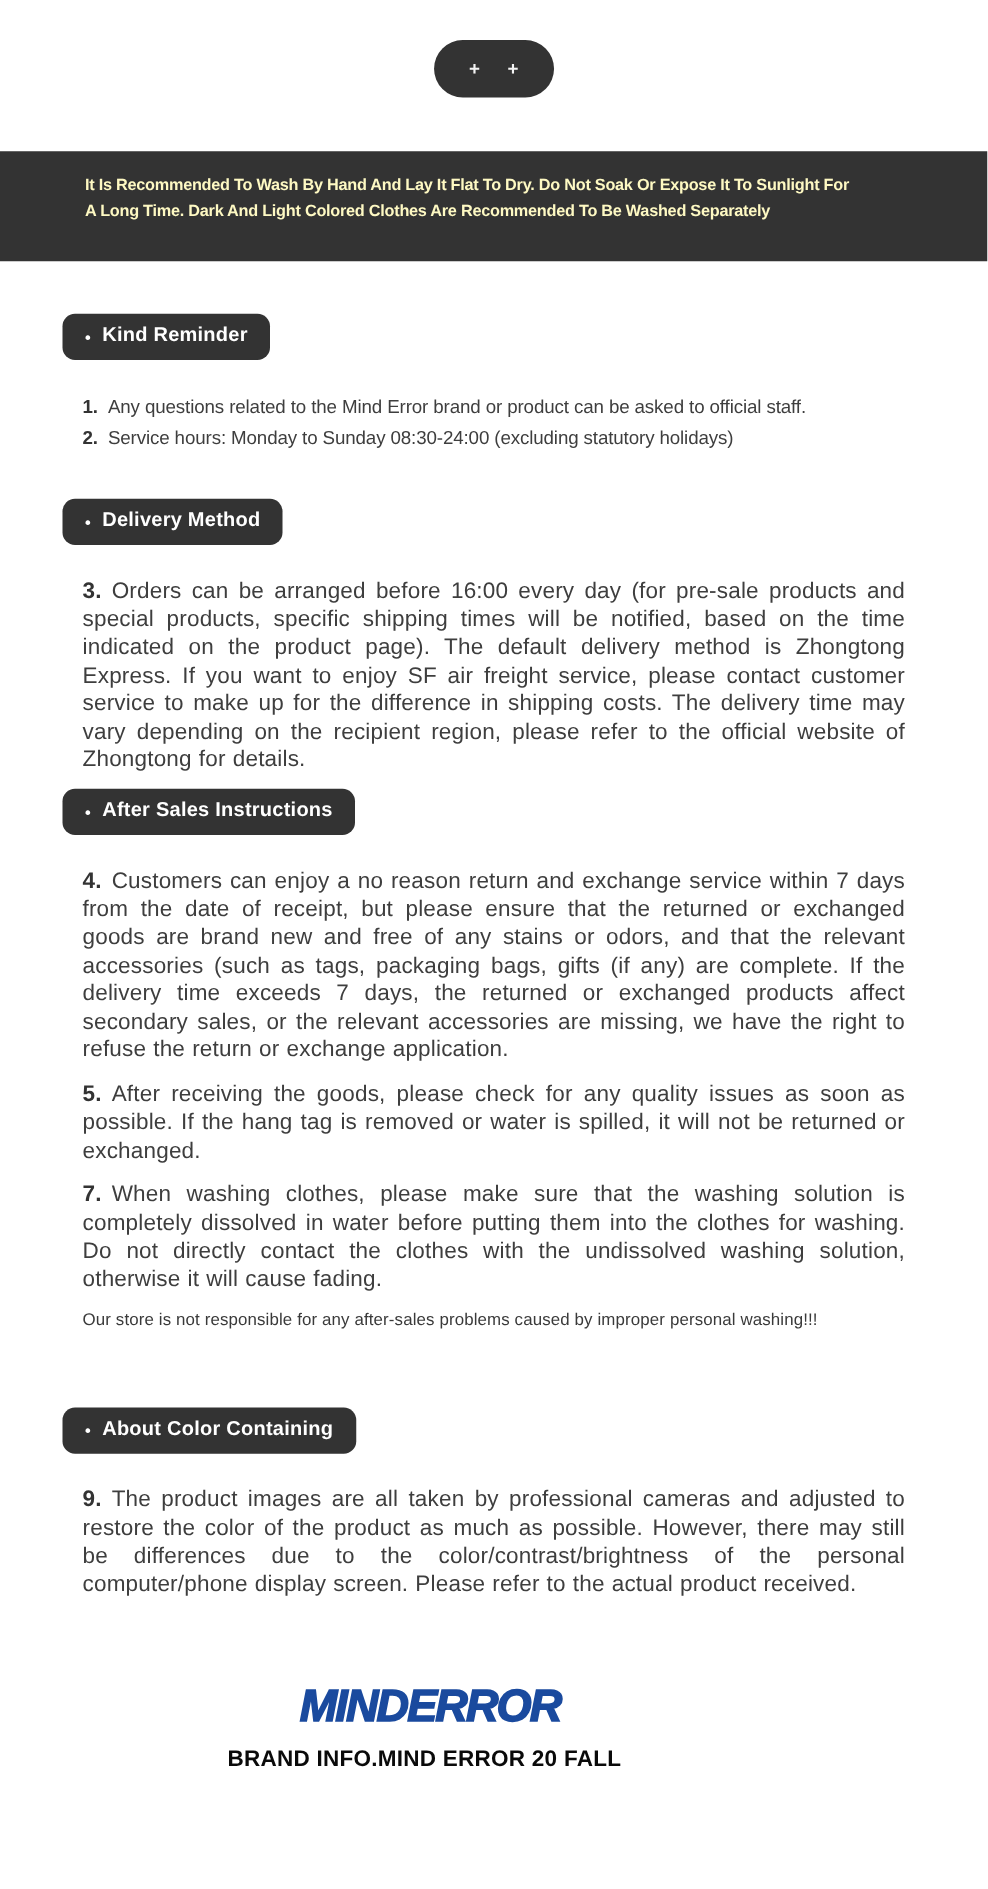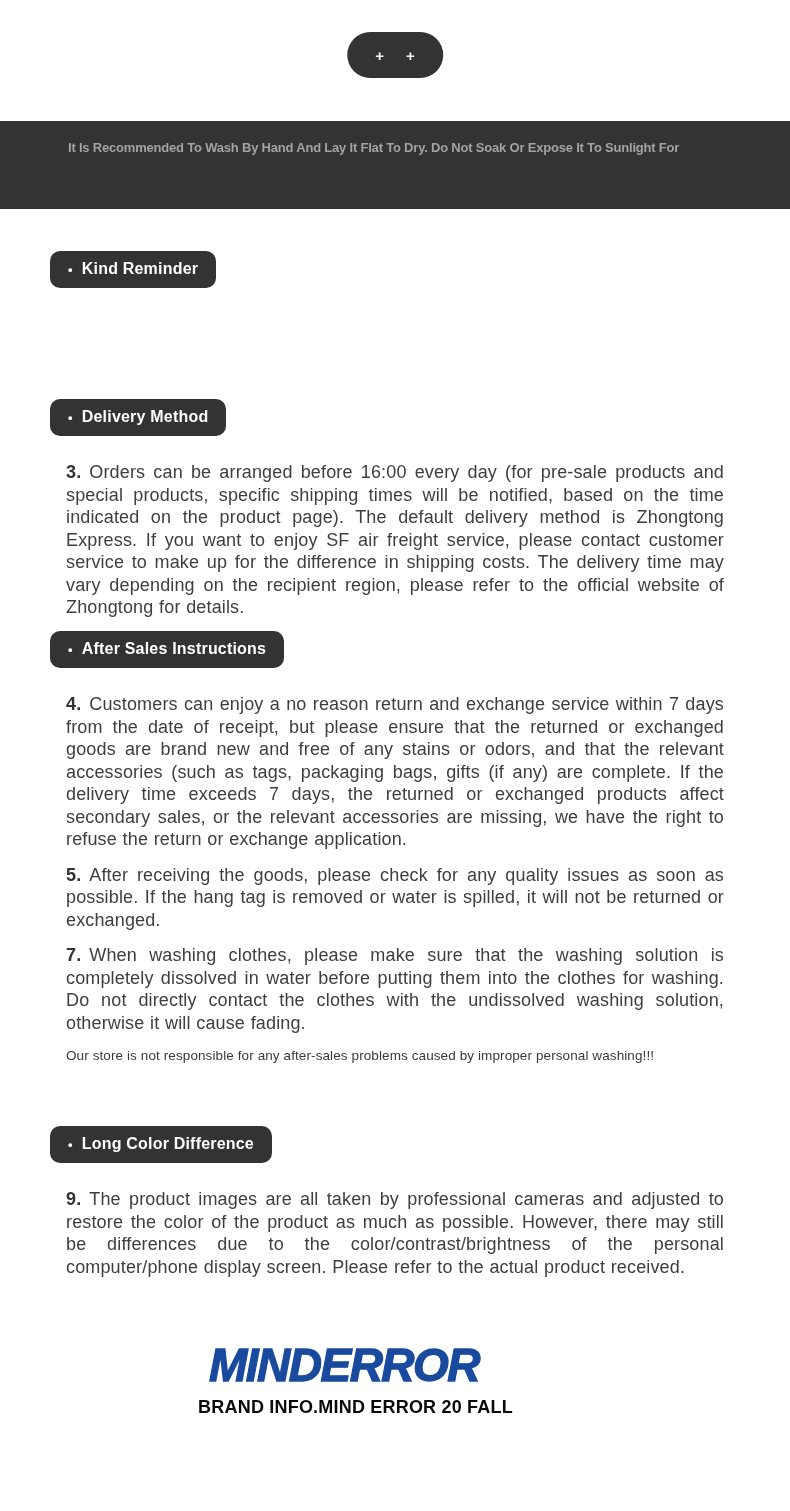--- a/index.html
+++ b/index.html
@@ -18,21 +18,21 @@
   .header-pill{
     position:absolute;top:32px;left:50%;transform:translateX(-50%);
     background:var(--dark);color:#fff;border-radius:24px;height:46px;
     display:flex;align-items:center;gap:22px;padding:0 28px;white-space:nowrap;
   }
   .pill-title{font-size:22px;font-weight:bold;letter-spacing:1.5px;}
   .plus{font-size:15px;font-weight:bold;opacity:.95;}
   
   .notice{
     position:absolute;top:121px;left:0;width:790px;height:88px;
-    background:var(--dark);color:#a3a3a3;padding:16px 50px 0 68px;
+    background:var(--dark);color:#fef9c3;padding:16px 50px 0 68px;
     font-size:13px;font-weight:bold;line-height:21px;letter-spacing:-0.2px;
   }
   .notice-line{white-space:nowrap;}
   .notice-line.indent{padding-left:4px;}
   
   .block{position:absolute;left:50px;width:690px;}
   .badge{
     display:inline-flex;align-items:center;gap:9px;
     background:var(--dark);color:#fff;border-radius:10px;
     padding:9px 18px 10px 18px;font-size:16px;font-weight:bold;letter-spacing:0.2px;
@@ -48,47 +48,52 @@
   }
   .para:last-child{margin-bottom:0;}
   .footnote{font-size:13.5px;line-height:18px;margin-top:12px;letter-spacing:0.1px;color:#3a3a3a;}
   #block-kind{top:251px;}
   #block-delivery{top:399px;}
   #block-aftersales{top:631px;}
   #block-colordiff{top:1126px;}
   
   .brand-logo{
     position:absolute;top:1340px;left:0;width:688px;text-align:center;
-    font-size:46px;line-height:50px;font-weight:bold;font-style:italic;
+    font-size:36px;line-height:50px;font-weight:bold;font-style:italic;
     color:var(--blue);letter-spacing:-1.5px;
     -webkit-text-stroke:1.3px var(--blue);
   }
   .brand-tagline{
     position:absolute;top:1397px;left:0;width:679px;text-align:center;
-    font-size:18px;font-weight:bold;color:#0a0a0a;letter-spacing:0.2px;margin-left:16px;
+    font-size:18px;font-weight:bold;color:#0a0a0a;letter-spacing:0.2px;
   }
 </style>
 </head>
 <body>
 
 <div class="page">
 
   <div class="header-pill">
     <span class="plus">+</span>
     <span class="plus">+</span>
   </div>
 
   <div class="notice">
     <div class="notice-line">It Is Recommended To Wash By Hand And Lay It Flat To Dry. Do Not Soak Or Expose It To Sunlight For</div>
+    <div class="notice-line">A Long Time. Dark And Light Colored Clothes Are Recommended To Be Washed Separately</div>
   </div>
 
   <section class="block" id="block-kind">
     <div class="badge">
       <span class="bullet">•</span>
       <span>Kind Reminder</span>
+    </div>
+    <div class="items">
+      <p class="item line-item"><b>1.</b><span>Any questions related to the Mind Error brand or product can be asked to official staff.</span></p>
+      <p class="item line-item"><b>2.</b><span>Service hours: Monday to Sunday 08:30-24:00 (excluding statutory holidays)</span></p>
     </div>
   </section>
 
   <section class="block" id="block-delivery">
     <div class="badge">
       <span class="bullet">•</span>
       <span>Delivery Method</span>
     </div>
     <div class="items">
       <p class="item para"><b>3.</b><span>Orders can be arranged before 16:00 every day (for pre-sale products and special products, specific shipping times will be notified, based on the time indicated on the product page). The default delivery method is Zhongtong Express. If you want to enjoy SF air freight service, please contact customer service to make up for the difference in shipping costs. The delivery time may vary depending on the recipient region, please refer to the official website of Zhongtong for details.</span></p>
@@ -104,21 +109,21 @@
       <p class="item para"><b>4.</b><span>Customers can enjoy a no reason return and exchange service within 7 days from the date of receipt, but please ensure that the returned or exchanged goods are brand new and free of any stains or odors, and that the relevant accessories (such as tags, packaging bags, gifts (if any) are complete. If the delivery time exceeds 7 days, the returned or exchanged products affect secondary sales, or the relevant accessories are missing, we have the right to refuse the return or exchange application.</span></p>
       <p class="item para"><b>5.</b><span>After receiving the goods, please check for any quality issues as soon as possible. If the hang tag is removed or water is spilled, it will not be returned or exchanged.</span></p>
       <p class="item para"><b>7.</b><span>When washing clothes, please make sure that the washing solution is completely dissolved in water before putting them into the clothes for washing. Do not directly contact the clothes with the undissolved washing solution, otherwise it will cause fading.</span></p>
       <p class="footnote">Our store is not responsible for any after-sales problems caused by improper personal washing!!!</p>
     </div>
   </section>
 
   <section class="block" id="block-colordiff">
     <div class="badge">
       <span class="bullet">•</span>
-      <span>Long Color Difference</span>
+      <span>About Color Containing</span>
     </div>
     <div class="items">
       <p class="item para"><b>9.</b><span>The product images are all taken by professional cameras and adjusted to restore the color of the product as much as possible. However, there may still be differences due to the color/contrast/brightness of the personal computer/phone display screen. Please refer to the actual product received.</span></p>
     </div>
   </section>
 
   <div class="brand-logo">MINDERROR</div>
   <div class="brand-tagline">BRAND INFO.MIND ERROR 20 FALL</div>
 
 </div>

